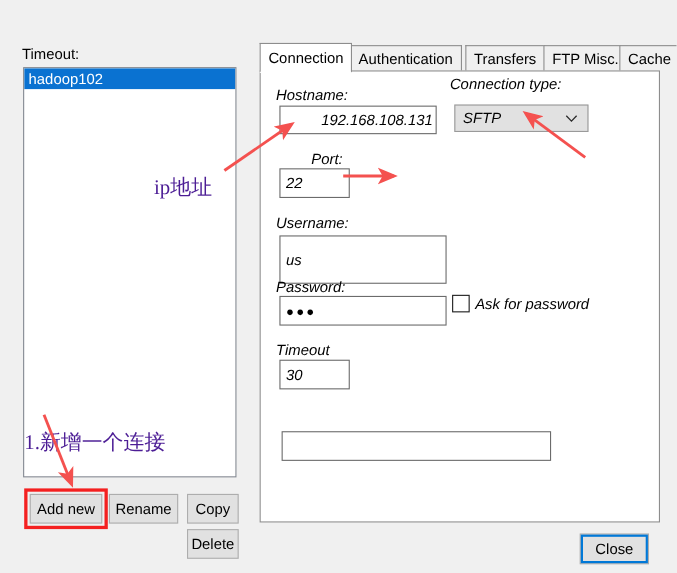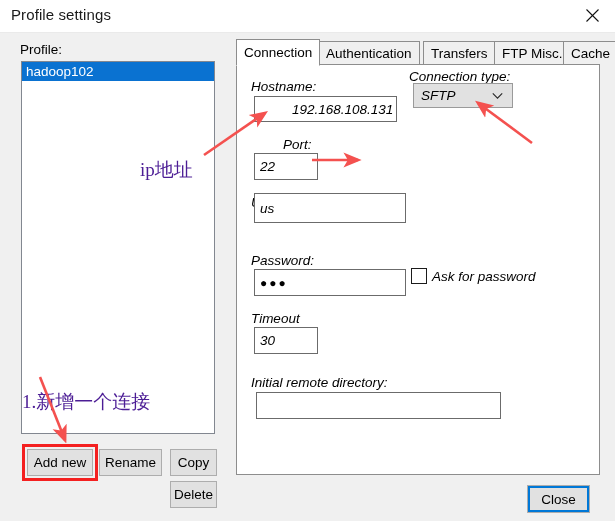--- a/index.html
+++ b/index.html
@@ -242,33 +242,22 @@
     width: 615px; height: 521px;
     pointer-events: none;
     z-index: 5;
   }
 </style>
 </head>
 <body>
 
 <div id="root">
 
-  <div class="titlebar">
-    <div class="title-text">Profile settings</div>
-    <div class="title-close">
-      <span>
-        <svg width="13" height="13" viewBox="0 0 13 13">
-          <line x1="0.5" y1="0.5" x2="12.5" y2="12.5" stroke="#111" stroke-width="1.1"></line>
-          <line x1="12.5" y1="0.5" x2="0.5" y2="12.5" stroke="#111" stroke-width="1.1"></line>
-        </svg>
-      </span>
-    </div>
-  </div>
-
-  <div class="profiles-label">Profile:</div>
+
+  <div class="profiles-label">Timeout:</div>
 
   <div class="profiles-list">
     <div class="profile-item selected">hadoop102</div>
   </div>
 
   <div class="btn" id="btn-addnew">Add new</div>
   <div class="btn" id="btn-rename">Rename</div>
   <div class="btn" id="btn-copy">Copy</div>
   <div class="btn" id="btn-delete">Delete</div>
   <div class="hl-box"></div>
@@ -280,47 +269,46 @@
     <div class="tab" style="left:258px;">FTP Misc.</div>
     <div class="tab" style="left:327px;">Cache</div>
   </div>
 
   <div class="tabpanel">
 
     <div class="fld-label" style="left:14px; top:14px;">Hostname:</div>
     <div class="txtbox" style="left:17px; top:31px; width:143px; height:26px;padding-left:37px;">192.168.108.131</div>
 
     <div class="fld-label" style="left:172px; top:4px;">Connection type:</div>
-    <div class="combo" style="left:176px; top:18px; width:100px; height:25px;">
+    <div class="combo" style="left:176px; top:30px; width:122px; height:25px;">
       <span>SFTP</span>
       <span class="chev">
         <svg width="11" height="7" viewBox="0 0 11 7">
           <polyline points="0.8,0.8 5.5,5.6 10.2,0.8" fill="none" stroke="#2b2b2b" stroke-width="1.2"></polyline>
         </svg>
       </span>
     </div>
 
     <div class="fld-label" style="left:14px; top:72px;margin-left:32px;">Port:</div>
     <div class="txtbox" style="left:17px; top:88px; width:64px; height:27px;">22</div>
 
     <div class="fld-label" style="left:14px; top:130px;">Username:</div>
-    <div class="txtbox" style="left:17px; top:128px; width:152px; height:30px;">us</div>
+    <div class="txtbox" style="left:17px; top:149px; width:152px; height:44px;">us</div>
 
     <div class="fld-label" style="left:14px; top:188px;">Password:</div>
     <div class="txtbox pwd-dots" style="left:17px; top:204px; width:152px; height:27px;">●●●</div>
 
     <div class="checkbox-wrap" style="left:174px; top:203px;">
       <span class="checkbox-sq"></span>
       <span class="checkbox-lbl">Ask for password</span>
     </div>
 
     <div class="fld-label" style="left:14px; top:246px;">Timeout</div>
     <div class="txtbox" style="left:17px; top:262px; width:64px; height:27px;">30</div>
 
-    <div class="fld-label" style="left:14px; top:310px;">Initial remote directory:</div>
     <div class="txtbox" style="left:19px; top:327px; width:245px; height:27px;"></div>
 
   </div>
 
   <div id="btn-close">Close</div>
 
   <svg class="anno-svg">
     <defs>
       <marker id="ah" markerWidth="7" markerHeight="7" refX="5.6" refY="3.2" orient="auto">
         <polygon points="0,0.3 7,3.2 0,6.1 1.7,3.2" fill="#f4514f"></polygon>

